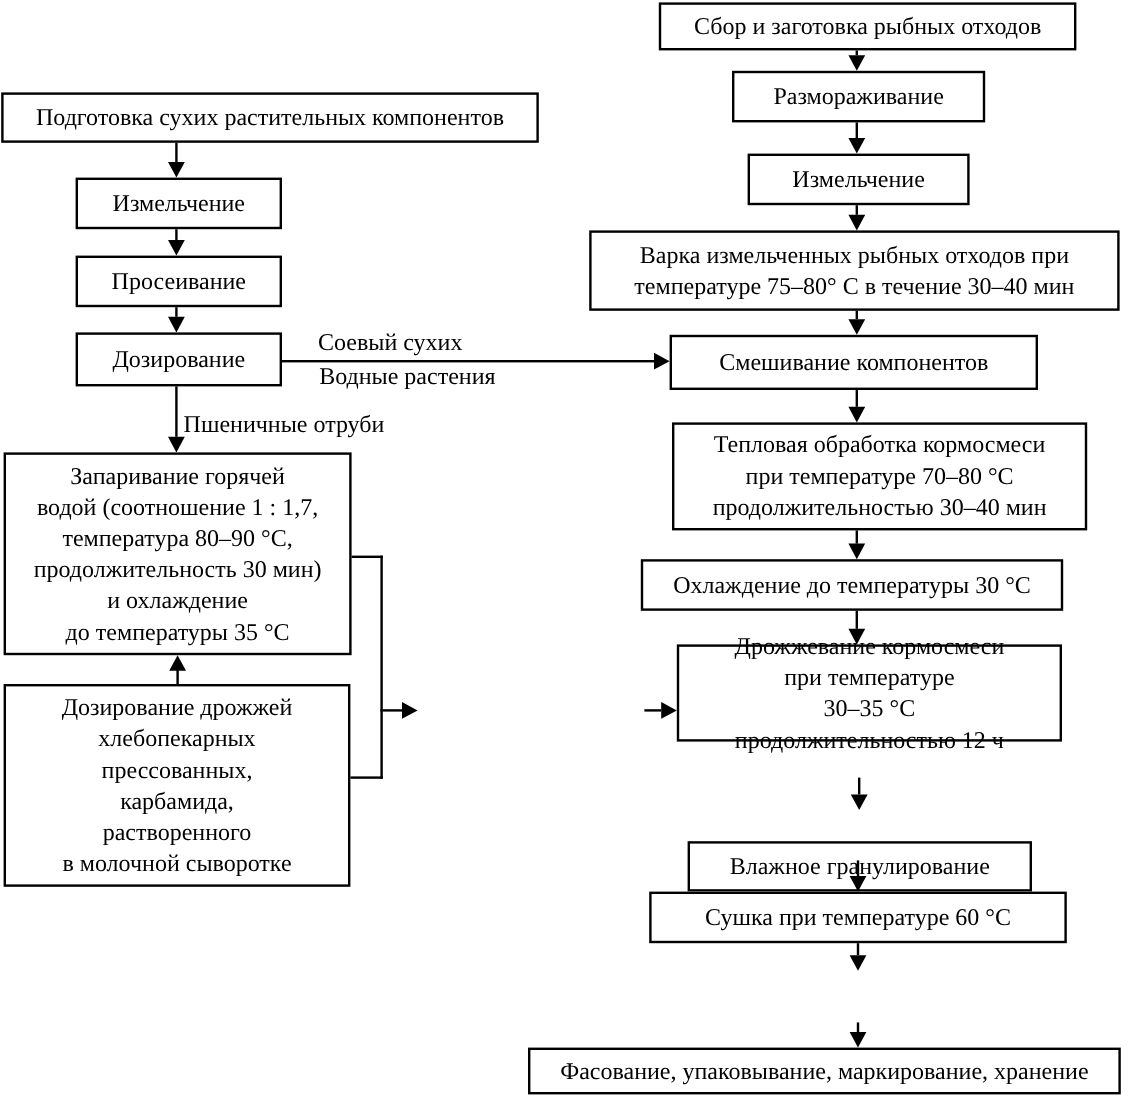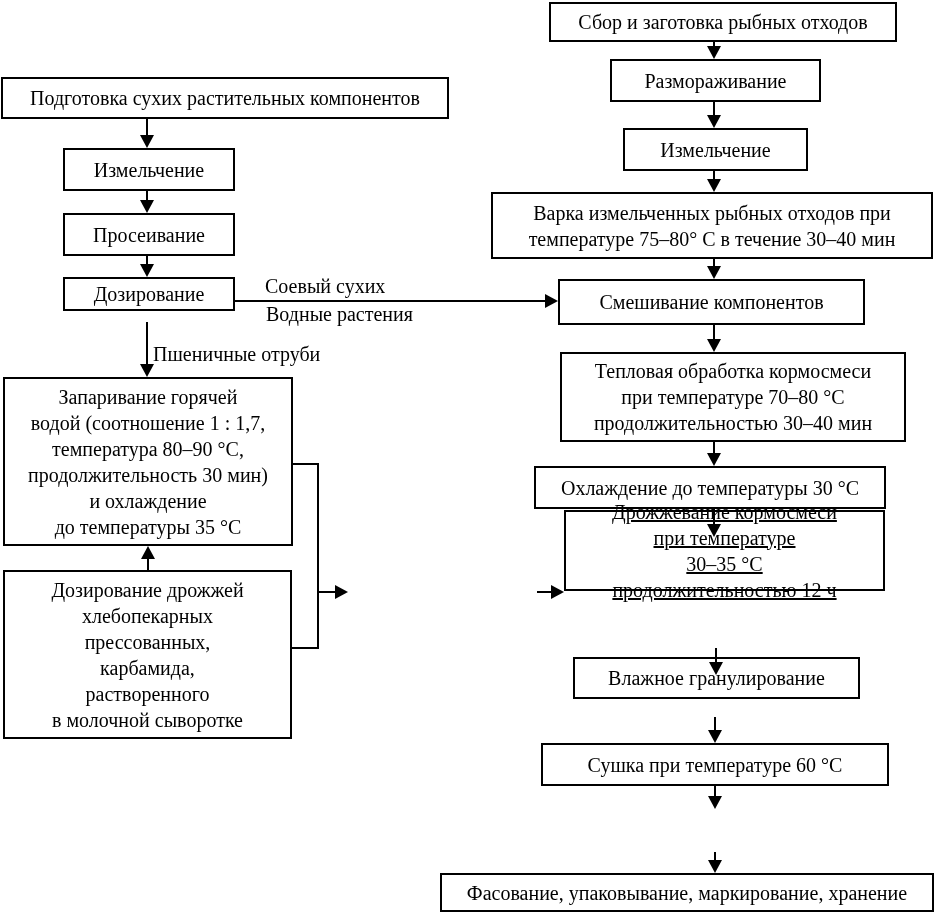--- a/index.html
+++ b/index.html
@@ -58,21 +58,21 @@
 <body>
 
 <div class="canvas">
 
   <div class="node" style="left:1px; top:77px; width:448px; height:42px;">Подготовка сухих растительных компонентов</div>
 
   <div class="node" style="left:63px; top:148px; width:172px; height:43px;">Измельчение</div>
 
   <div class="node" style="left:63px; top:213px; width:172px; height:43px;">Просеивание</div>
 
-  <div class="node" style="left:63px; top:277px; width:172px; height:34px;">Дозирование</div>
+  <div class="node" style="left:63px; top:277px; width:172px; height:45px;">Дозирование</div>
 
   <div class="node" style="left:3px; top:377px; width:290px; height:169px;">Запаривание горячей
 водой (соотношение 1 : 1,7,
 температура 80–90 °С,
 продолжительность 30 мин)
 и охлаждение
 до температуры 35 °С</div>
 
   <div class="node" style="left:3px; top:570px; width:289px; height:169px;">Дозирование дрожжей
 хлебопекарных
@@ -92,26 +92,26 @@
 температуре 75–80° С в течение 30–40 мин</div>
 
   <div class="node" style="left:558px; top:279px; width:307px; height:46px;">Смешивание компонентов</div>
 
   <div class="node" style="left:560px; top:352px; width:346px; height:90px;text-align:center;">Тепловая обработка кормосмеси
 при температуре 70–80 °С
 продолжительностью 30–40 мин</div>
 
   <div class="node" style="left:534px; top:466px; width:352px; height:43px;">Охлаждение до температуры 30 °С</div>
 
-  <div class="node" style="left:564px; top:510px; width:321px; height:81px;text-decoration:underline;">Дрожжевание кормосмеси
+  <div class="node" style="left:564px; top:537px; width:321px; height:81px;">Дрожжевание кормосмеси
 при температуре
 30–35 °С
 продолжительностью 12 ч</div>
 
-  <div class="node" style="left:573px; top:657px; width:287px; height:42px;">Влажное гранулирование</div>
+  <div class="node" style="left:573px; top:701px; width:287px; height:42px;">Влажное гранулирование</div>
 
   <div class="node" style="left:541px; top:743px; width:348px; height:43px;">Сушка при температуре 60 °С</div>
 
 
   <div class="node" style="left:440px; top:873px; width:494px; height:39px;">Фасование, упаковывание, маркирование, хранение</div>
 
   <div class="edge-label" style="left:265px; top:275px;">Соевый сухих</div>
 
   <div class="edge-label" style="left:266px; top:303px;">Водные растения</div>
 

